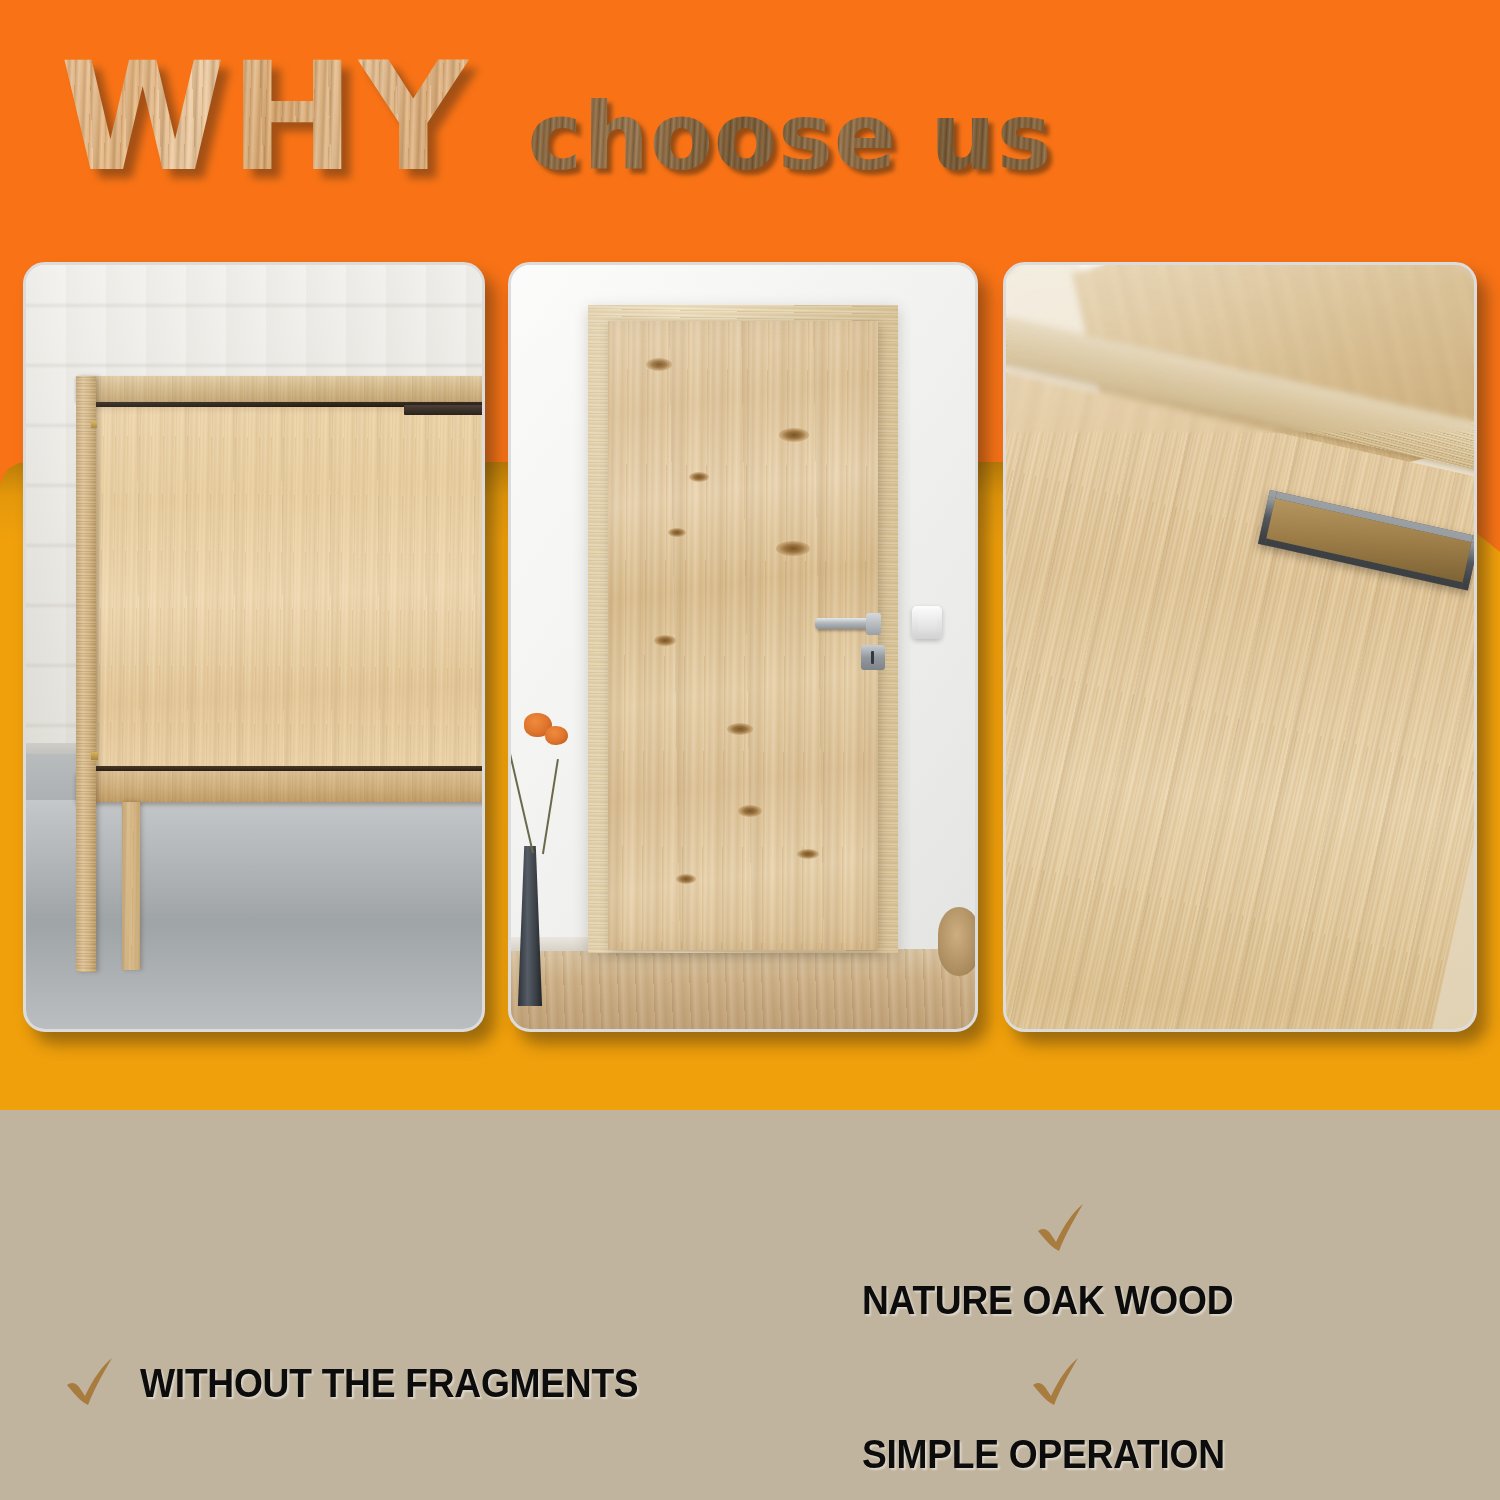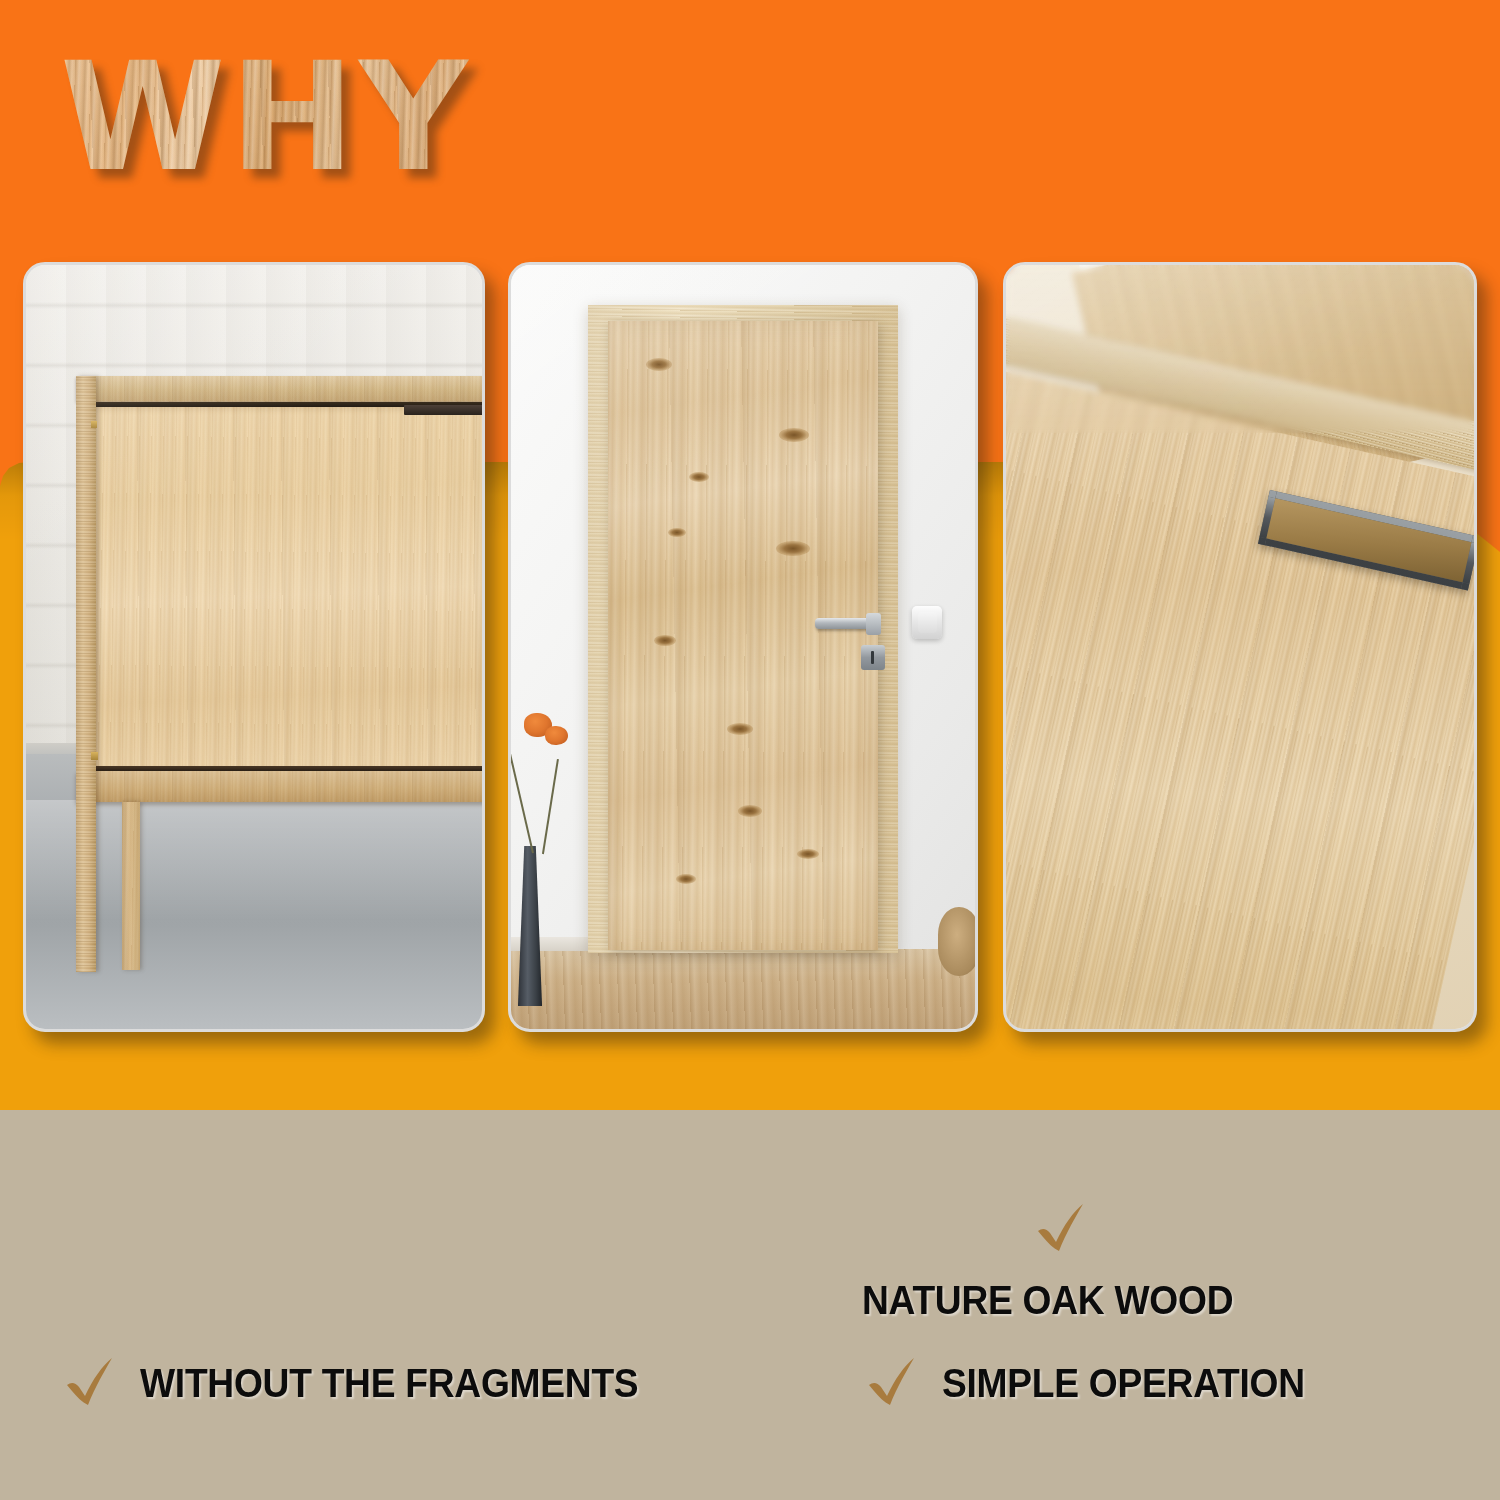--- a/index.html
+++ b/index.html
@@ -240,37 +240,38 @@
     background:linear-gradient(180deg, rgba(255,255,255,.10), rgba(255,255,255,0)); }
 
   .card-gloss { position:absolute; inset:0; pointer-events:none;
     background:linear-gradient(145deg, rgba(255,255,255,.13) 0%, rgba(255,255,255,0) 32%); }
 
   
   .feature { position:absolute; z-index:5; display:flex; align-items:center; gap:18px; }
   #feature-0 { left:60px;  top:1198px; }
   #feature-1 { left:862px; top:1198px;flex-direction:column; }
   #feature-2 { left:60px;  top:1352px;align-items:center; }
-  #feature-3 { left:862px; top:1352px; }
+  #feature-3 { left:862px; top:1352px;flex-direction:column; }
   .check-icon { width:62px; height:62px; flex:0 0 62px; }
   .feature-label {
     font-size:40px; font-weight:700; color:#0c0c0c;
     font-family:"Liberation Sans", sans-serif;
     letter-spacing:-0.3px; white-space:nowrap;
     transform:scaleX(.93); transform-origin:left center;
     text-shadow:2px 2px 2px rgba(255,255,255,.45);
   }
 </style>
 </head>
 <body>
 
 <div id="page">
 
   <div id="headline">
     <span class="hl-why">WHY</span>
+    <span class="hl-choose">choose us</span>
   </div>
 
   <div id="orange-accent"></div>
 
   <div id="beige-panel"></div>
 
   <div class="card" id="card-1">
     <div class="card-inner">
       <div class="c1-wall"></div>
       <div class="c1-wall-tex"></div>

